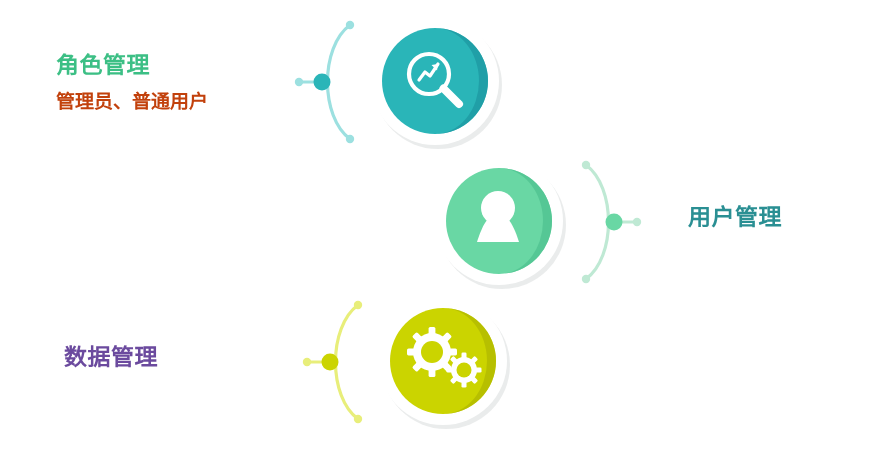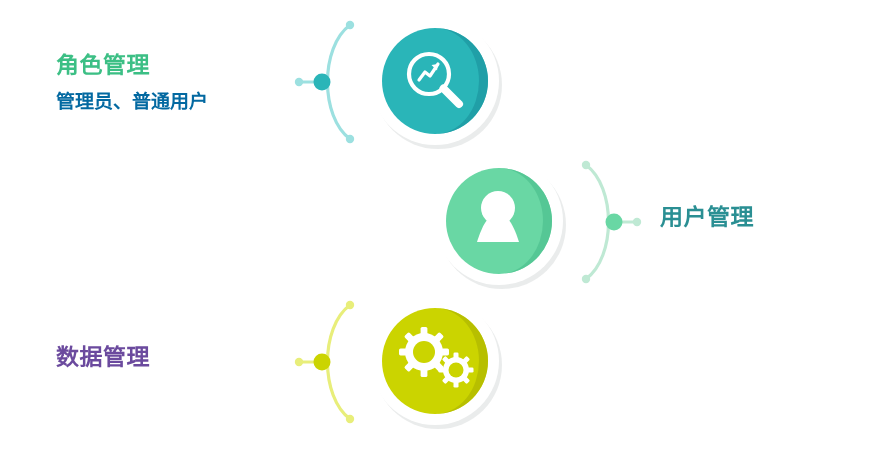--- a/index.html
+++ b/index.html
@@ -22,21 +22,21 @@
   }
 
   
   .feature {
     position: absolute;
     display: flex;
     align-items: center;
   }
   .feature-1 { left: 0px;   top: 12px;  width: 520px; }
   .feature-2 { left: 430px; top: 152px; width: 446px; flex-direction: row; }
-  .feature-3 { left: 0px;   top: 292px; width: 520px; }
+  .feature-3 { left: 8px;   top: 292px; width: 520px; }
 
   
   .text-block {
     display: flex;
     flex-direction: column;
     justify-content: center;
   }
   .text-left  { width: 290px; padding-left: 56px; box-sizing: border-box; align-items: flex-start; text-align: left; }
   .text-right { width: 246px; padding-left: 14px; box-sizing: border-box; align-items: flex-start; text-align: left; }
 
@@ -45,21 +45,21 @@
     font-weight: bold;
     line-height: 1.25;
     letter-spacing: 0.5px;
     margin: 0 0 10px 0;
     white-space: nowrap;
   }
   .feature-sub {
     font-size: 19px;
     font-weight: bold;
     line-height: 1.25;
-    color: #0369a1;
+    color: #c2410c;
     margin: 0;
     white-space: nowrap;
   }
 
   
   .connector {
     position: relative;
     width: 76px;
     height: 130px;
     flex: 0 0 76px;
@@ -138,21 +138,21 @@
         <path d="M16 8 C 46 30, 46 100, 16 122" stroke="#bfe9d4" stroke-width="3.2" fill="none" stroke-linecap="round"></path>
         <circle cx="16" cy="8" r="4.2" fill="#bfe9d4"></circle>
         <circle cx="16" cy="122" r="4.2" fill="#bfe9d4"></circle>
         <line x1="44" y1="65" x2="64" y2="65" stroke="#bfe9d4" stroke-width="3.2" stroke-linecap="round"></line>
         <circle cx="67" cy="65" r="4.2" fill="#bfe9d4"></circle>
         <circle cx="44" cy="65" r="8.5" fill="#69d7a4"></circle>
       </svg>
     </div>
 
     <div class="text-block text-right">
-      <div class="feature-title" style="color: rgb(42, 143, 147);">用户管理</div>
+      <div class="feature-title" style="color: rgb(42, 143, 147); margin-left: 28px;">用户管理</div>
     </div>
   </div>
 
   <div class="feature feature-3">
 
     <div class="text-block text-left">
       <div class="feature-title" style="color: rgb(107, 74, 158);">数据管理</div>
     </div>
 
     <div class="connector">

